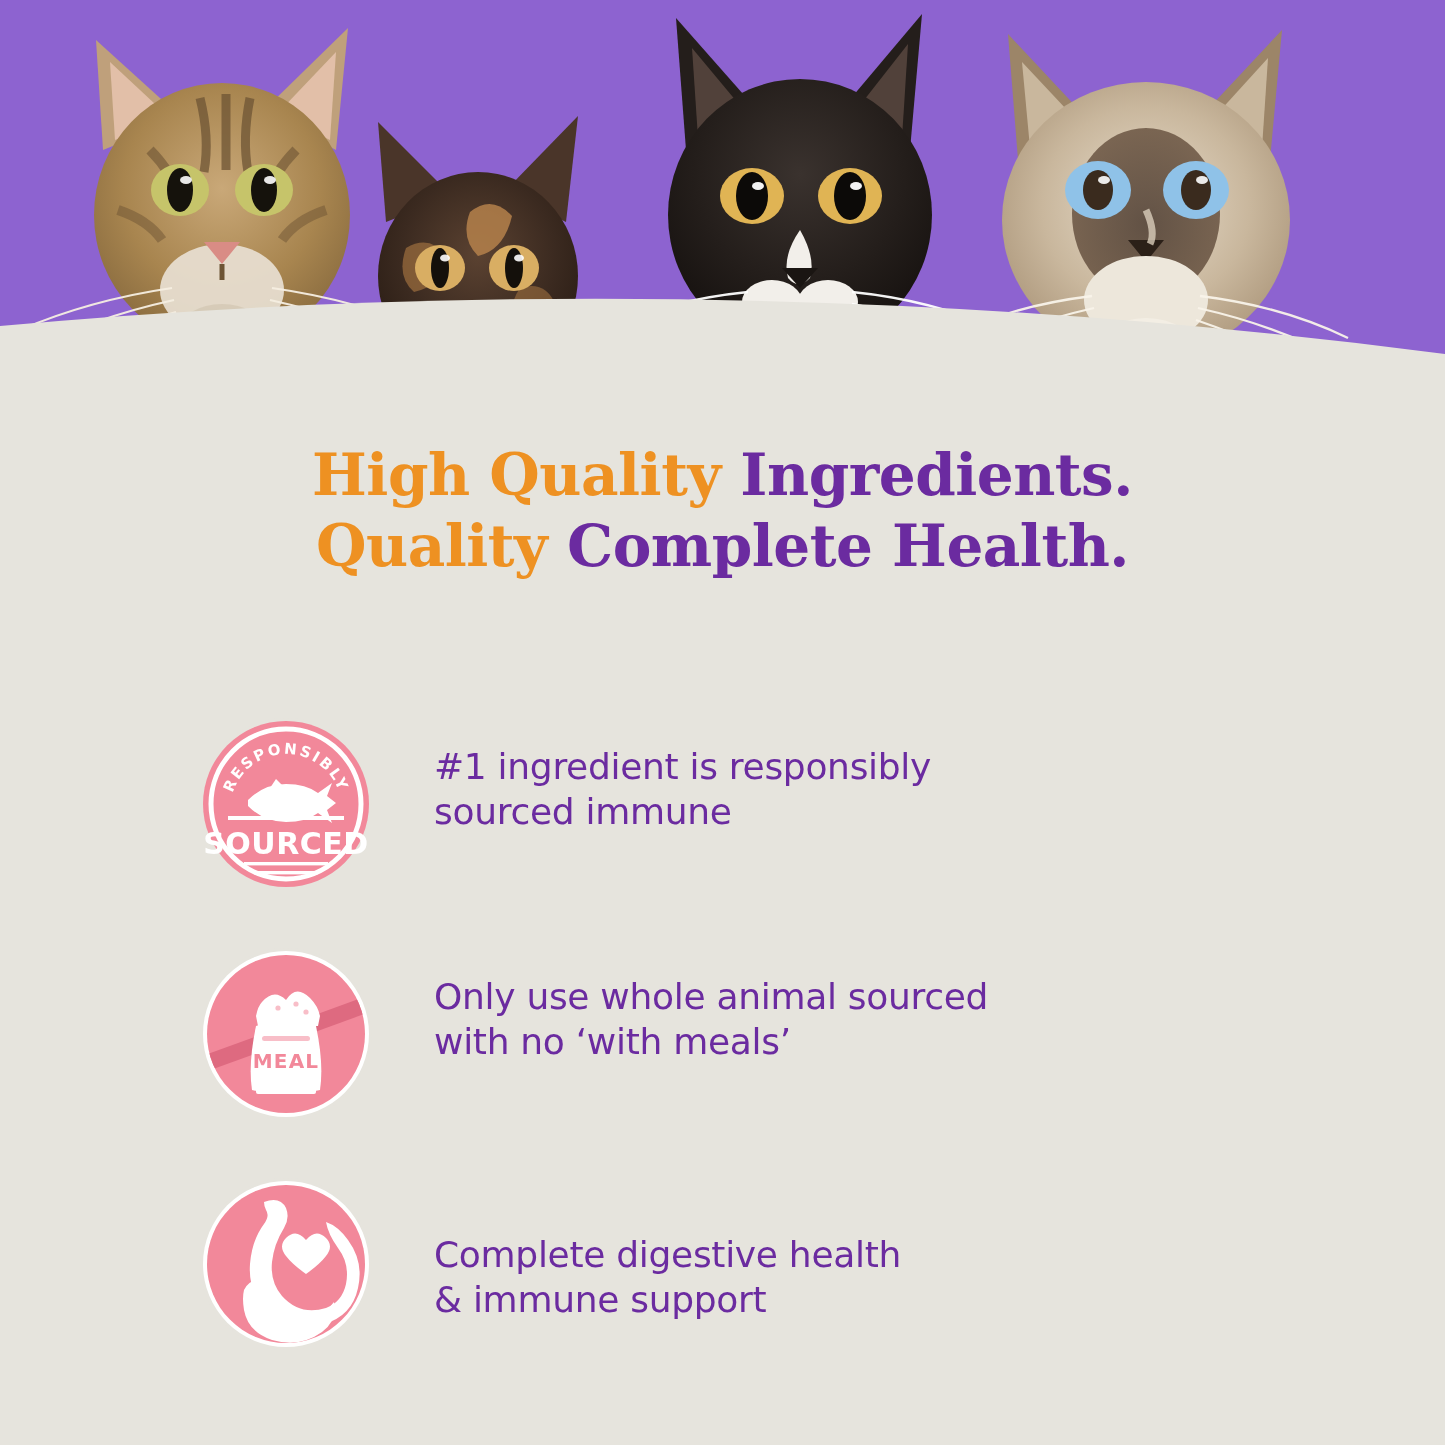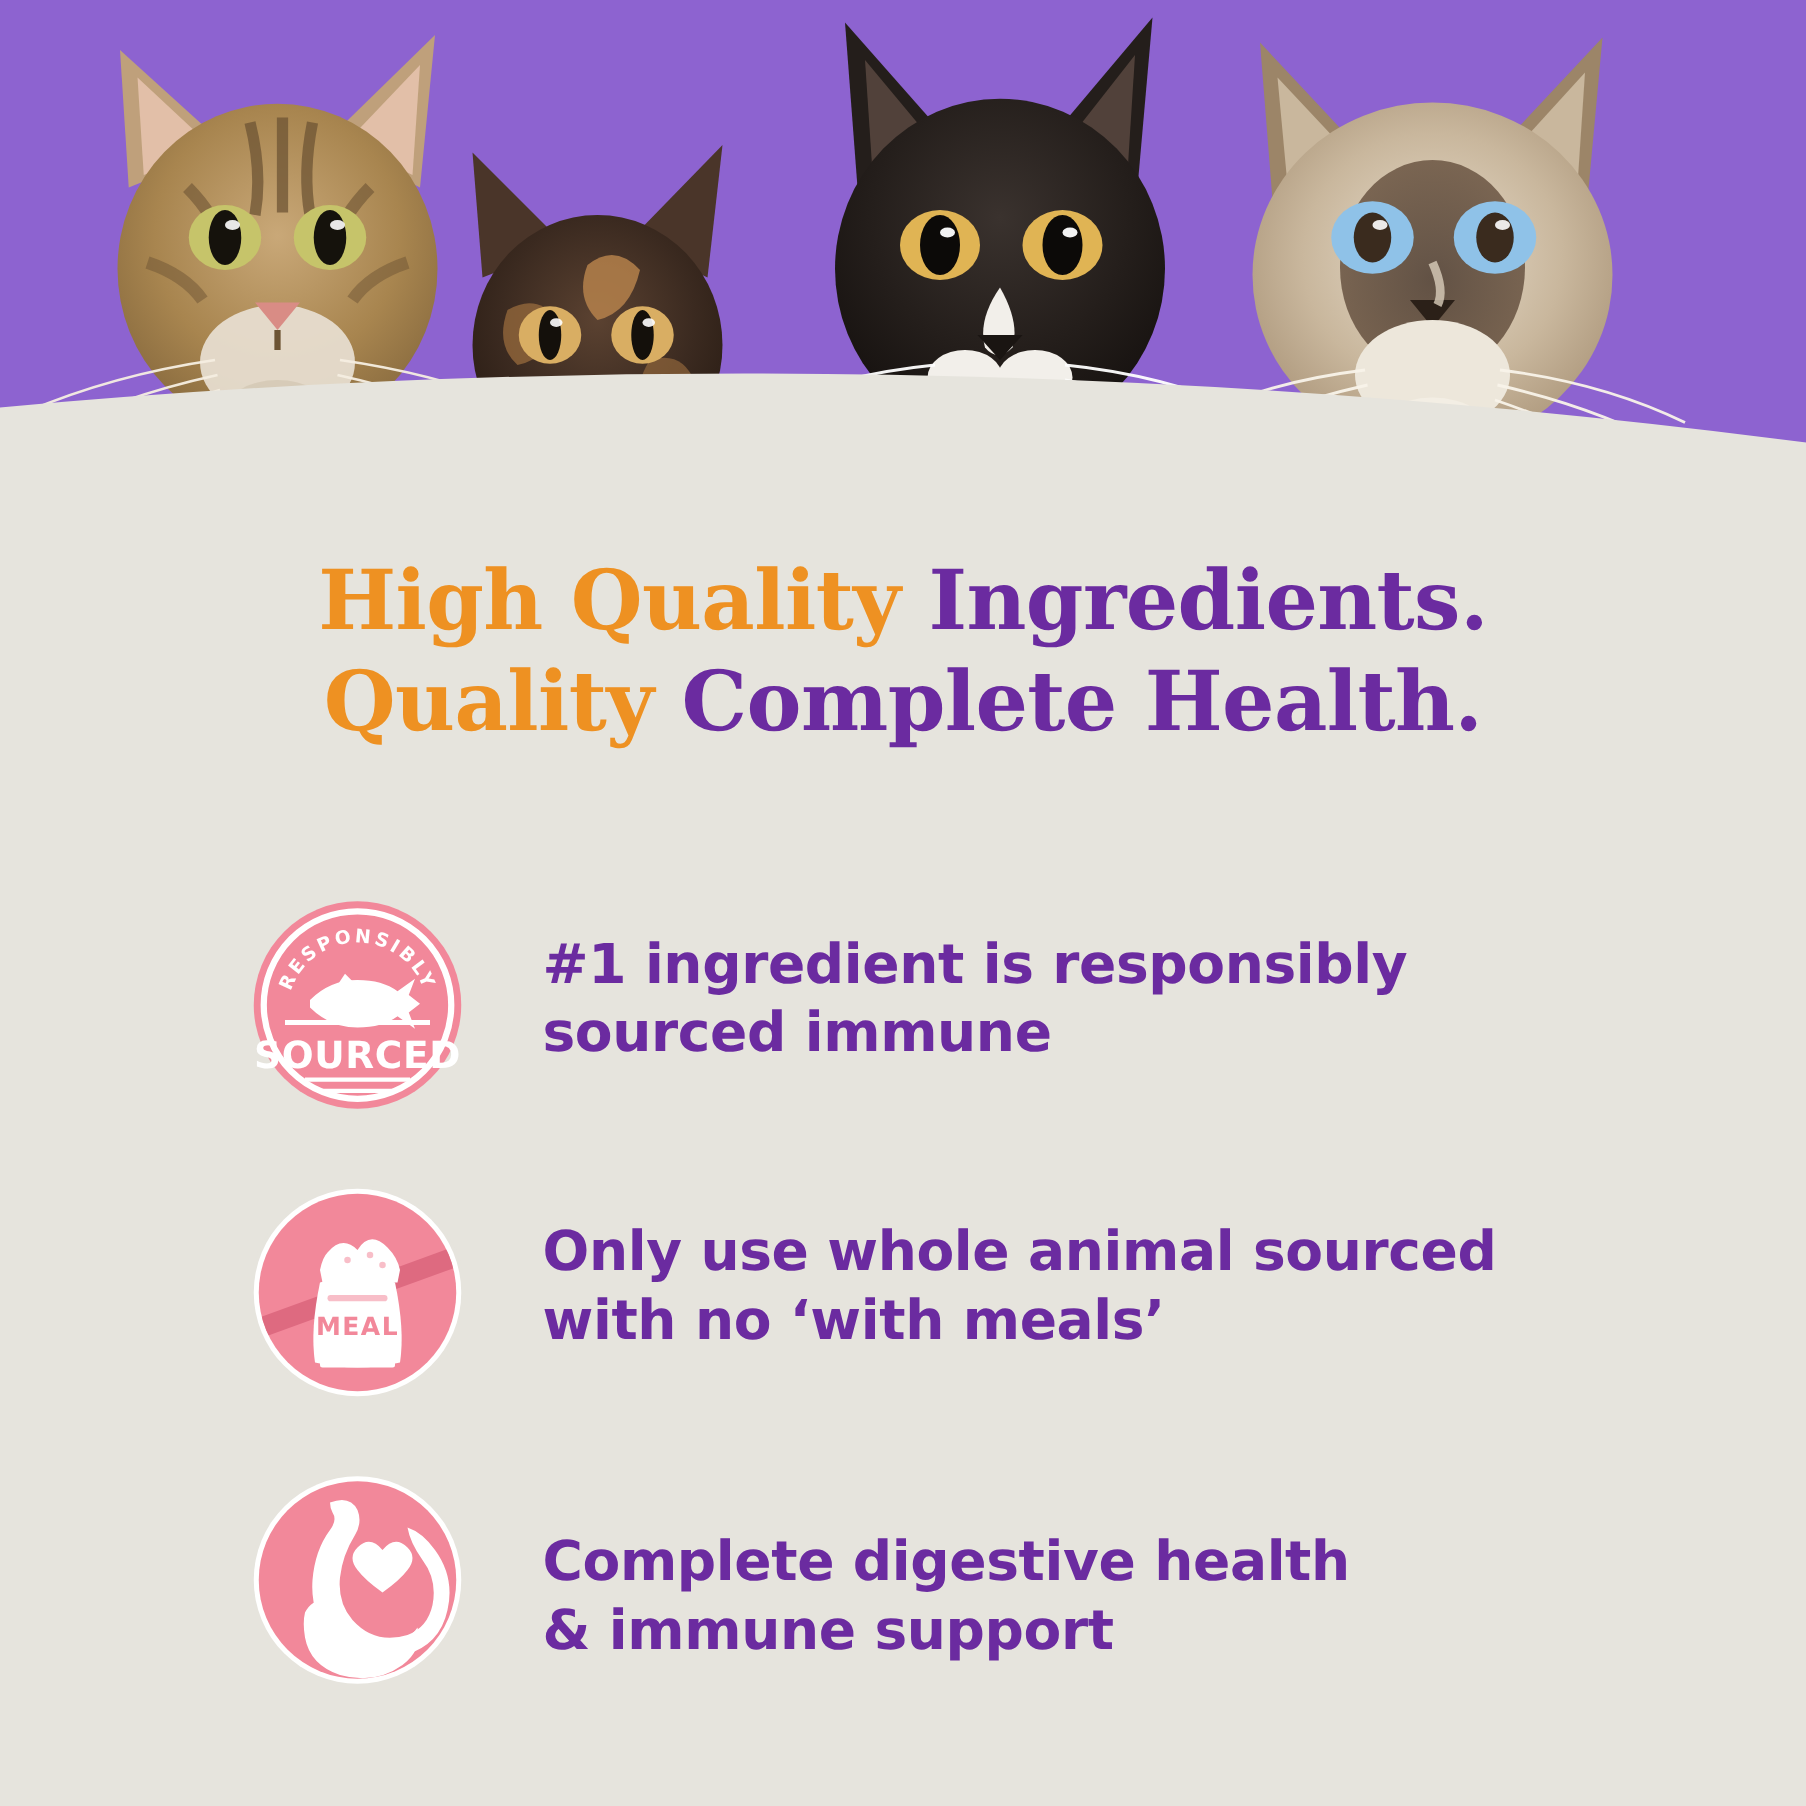--- a/index.html
+++ b/index.html
@@ -16,39 +16,39 @@
 
   
   .curve{position:absolute;left:0;top:270px;width:1445px;height:150px;pointer-events:none;}
 
   
   .headline{
     position:absolute;left:0;top:440px;width:1445px;
     text-align:center;
     font-family:"DejaVu Serif",serif;
     font-weight:bold;
-    font-size:66px;
+    font-size:58px;
     line-height:1.22;
     letter-spacing:-0.5px;
   }
   .headline .ln{display:block;white-space:nowrap;}
   .orange{color:#EE9122;}
   .purple{color:#6B2BA0;}
 
   
   .features{position:absolute;left:200px;top:718px;width:1120px;}
   .feature{display:flex;align-items:flex-start;margin-bottom:58px;}
   .feature:last-child{margin-bottom:0;align-items:center;}
   .badge{width:172px;height:172px;flex:0 0 172px;margin-right:62px;}
   .badge svg{display:block;width:172px;height:172px;}
   .feat-text{
     color:#6B2BA0;
     font-family:"DejaVu Sans",sans-serif;
-    font-weight:bold;
-    font-size:44px;
+    font-weight:normal;
+    font-size:36px;
     line-height:1.26;
     padding-top:26px;
     letter-spacing:-0.3px;
   }
   .feat-text .l{display:block;white-space:nowrap;}
 </style>
 </head>
 <body>
 
 <div class="stage">

